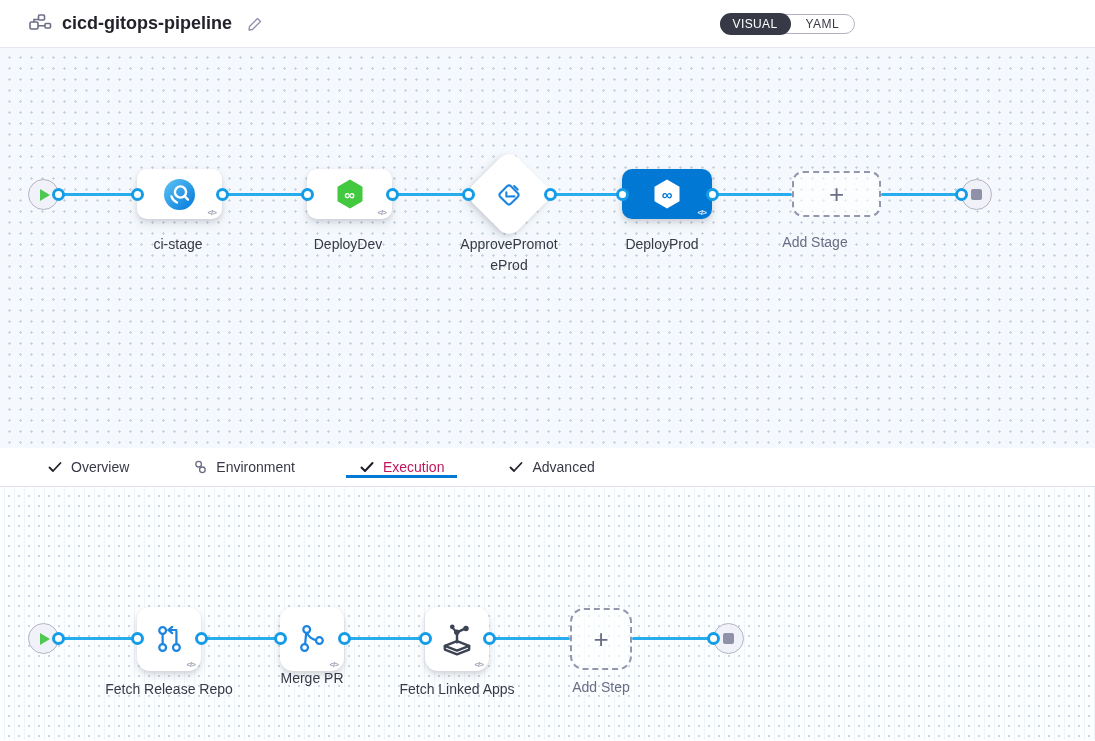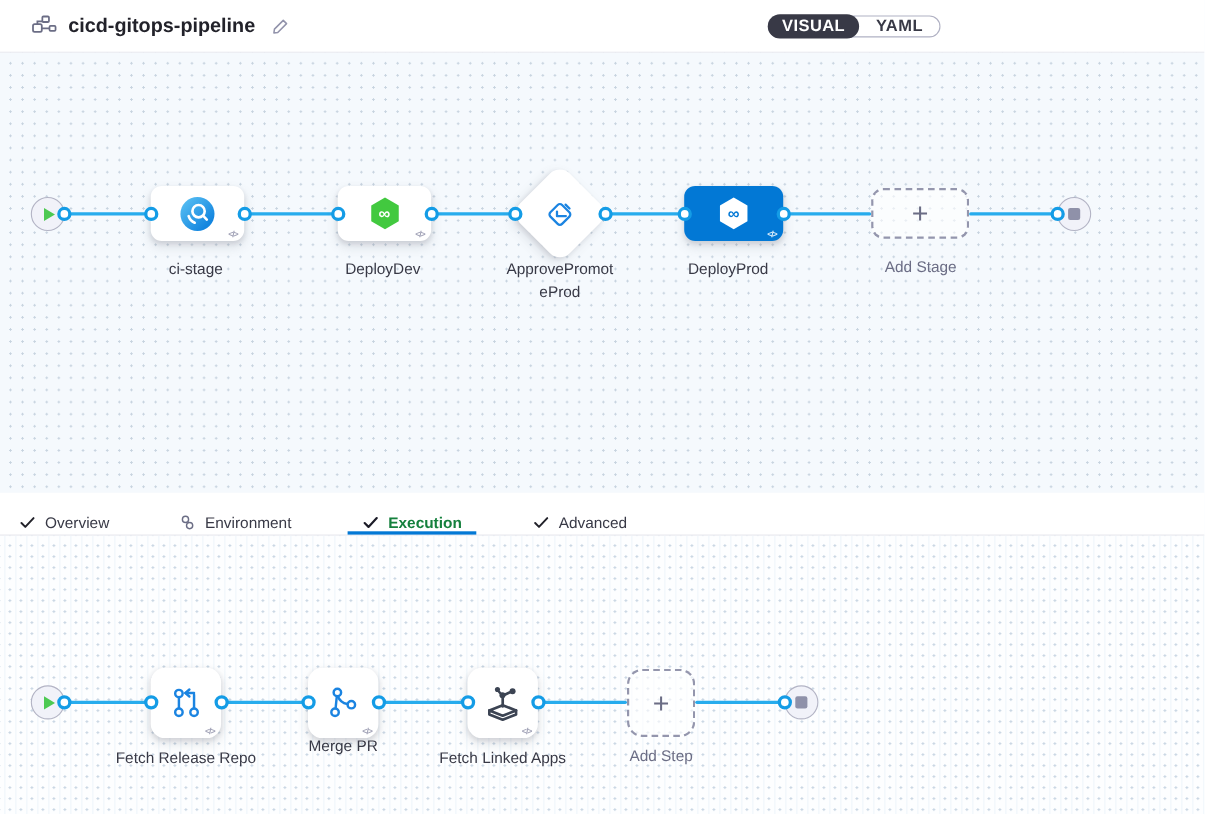--- a/index.html
+++ b/index.html
@@ -10,21 +10,21 @@
 
   
   .header { height:48px; background:#fff; border-bottom:1px solid #e6e7ee;
     display:flex; align-items:center; padding:0 28px; flex:none; }
   .hdr-pipe-icon { width:24px; height:22px; margin-right:10px; flex:none; }
   .hdr-title { font-size:18px; font-weight:bold; color:#22222a; }
   .hdr-edit { margin-left:14px; width:18px; height:18px; cursor:pointer; }
   .hdr-spacer { flex:1; }
   .mode-toggle { display:inline-flex; align-items:center; height:20px;
     border:1px solid #b0b1c3; border-radius:11px; background:#fff; margin-right:212px; }
-  .mode-seg { font-size:15px; font-weight:bold; letter-spacing:.4px; height:22px;
+  .mode-seg { font-size:12px; font-weight:normal; letter-spacing:.4px; height:22px;
     display:flex; align-items:center; padding:0 13px; cursor:pointer; }
   .mode-seg.sel { background:#383946; color:#fff; border-radius:11px; margin:-1px 0 -1px -1px; }
   .mode-seg.unsel { color:#383946; padding:0 15px; }
 
   
   .canvas-top { position:relative; height:400px; flex:none;
     background-color:#f5f9fd;
     background-image:radial-gradient(#c7d3df 1px, rgba(0,0,0,0) 1.2px);
     background-size:11px 11px; background-position:4px 4px; }
   .canvas-bottom { position:relative; height:253px; flex:none;
@@ -74,25 +74,25 @@
   
   .ci-circle { width:31px; height:31px; border-radius:50%;
     background:linear-gradient(135deg,#5fc5f5 0%,#1486df 80%);
     position:relative; }
   .hexwrap { position:relative; width:32px; height:32px; display:flex;
     align-items:center; justify-content:center; }
   .hexwrap .inf { position:absolute; font-size:15px; font-weight:bold; line-height:1; }
 
   
   .tabbar { height:39px; flex:none; background:#fff; border-bottom:1px solid #e0e1e8;
-    display:flex; align-items:flex-end; padding-left:4px; }
+    display:flex; align-items:center; padding-left:34px; }
   .tab { display:flex; align-items:center; gap:8px; padding:0 13px; margin-right:38px;
     font-size:14px; color:#383946; cursor:pointer;
     border-bottom:3px solid rgba(0,0,0,0); border-top:3px solid rgba(0,0,0,0); }
-  .tab.active { font-weight:bold; color:#15803d; border-bottom-color:#0278d5; }
+  .tab.active { font-weight:normal; color:#be185d; border-bottom-color:#0278d5; }
   .tab svg { flex:none; }
 </style>
 </head>
 <body>
 
 <div class="app">
 
   <div class="header">
     <svg class="hdr-pipe-icon" viewBox="0 0 24 22">
       <g fill="none" stroke="#6b6d85" stroke-width="1.6">
@@ -187,21 +187,21 @@
       </div>
       <span class="code-glyph on-blue">&lt;/&gt;</span>
     </div>
     <div class="port" style="left:616px;top:140px"></div>
     <div class="port" style="left:706px;top:140px"></div>
     <div class="node-label" style="left:587px;top:186px">DeployProd</div>
 
     <div class="add-node" style="left:792px;top:123px;width:89px;height:46px">
       <span class="plus-glyph">+</span>
     </div>
-    <div class="node-label muted" style="left:762px;top:184px">Add Stage</div>
+    <div class="node-label muted" style="left:740px;top:184px">Add Stage</div>
 
     <div class="port" style="left:955px;top:140px"></div>
     <div class="term-node" style="left:961px;top:131px">
       <div class="stop-sq"></div>
     </div>
   </div>
 
   <div class="tabbar">
     <div class="tab">
       <svg width="16" height="16" viewBox="0 0 16 16">

